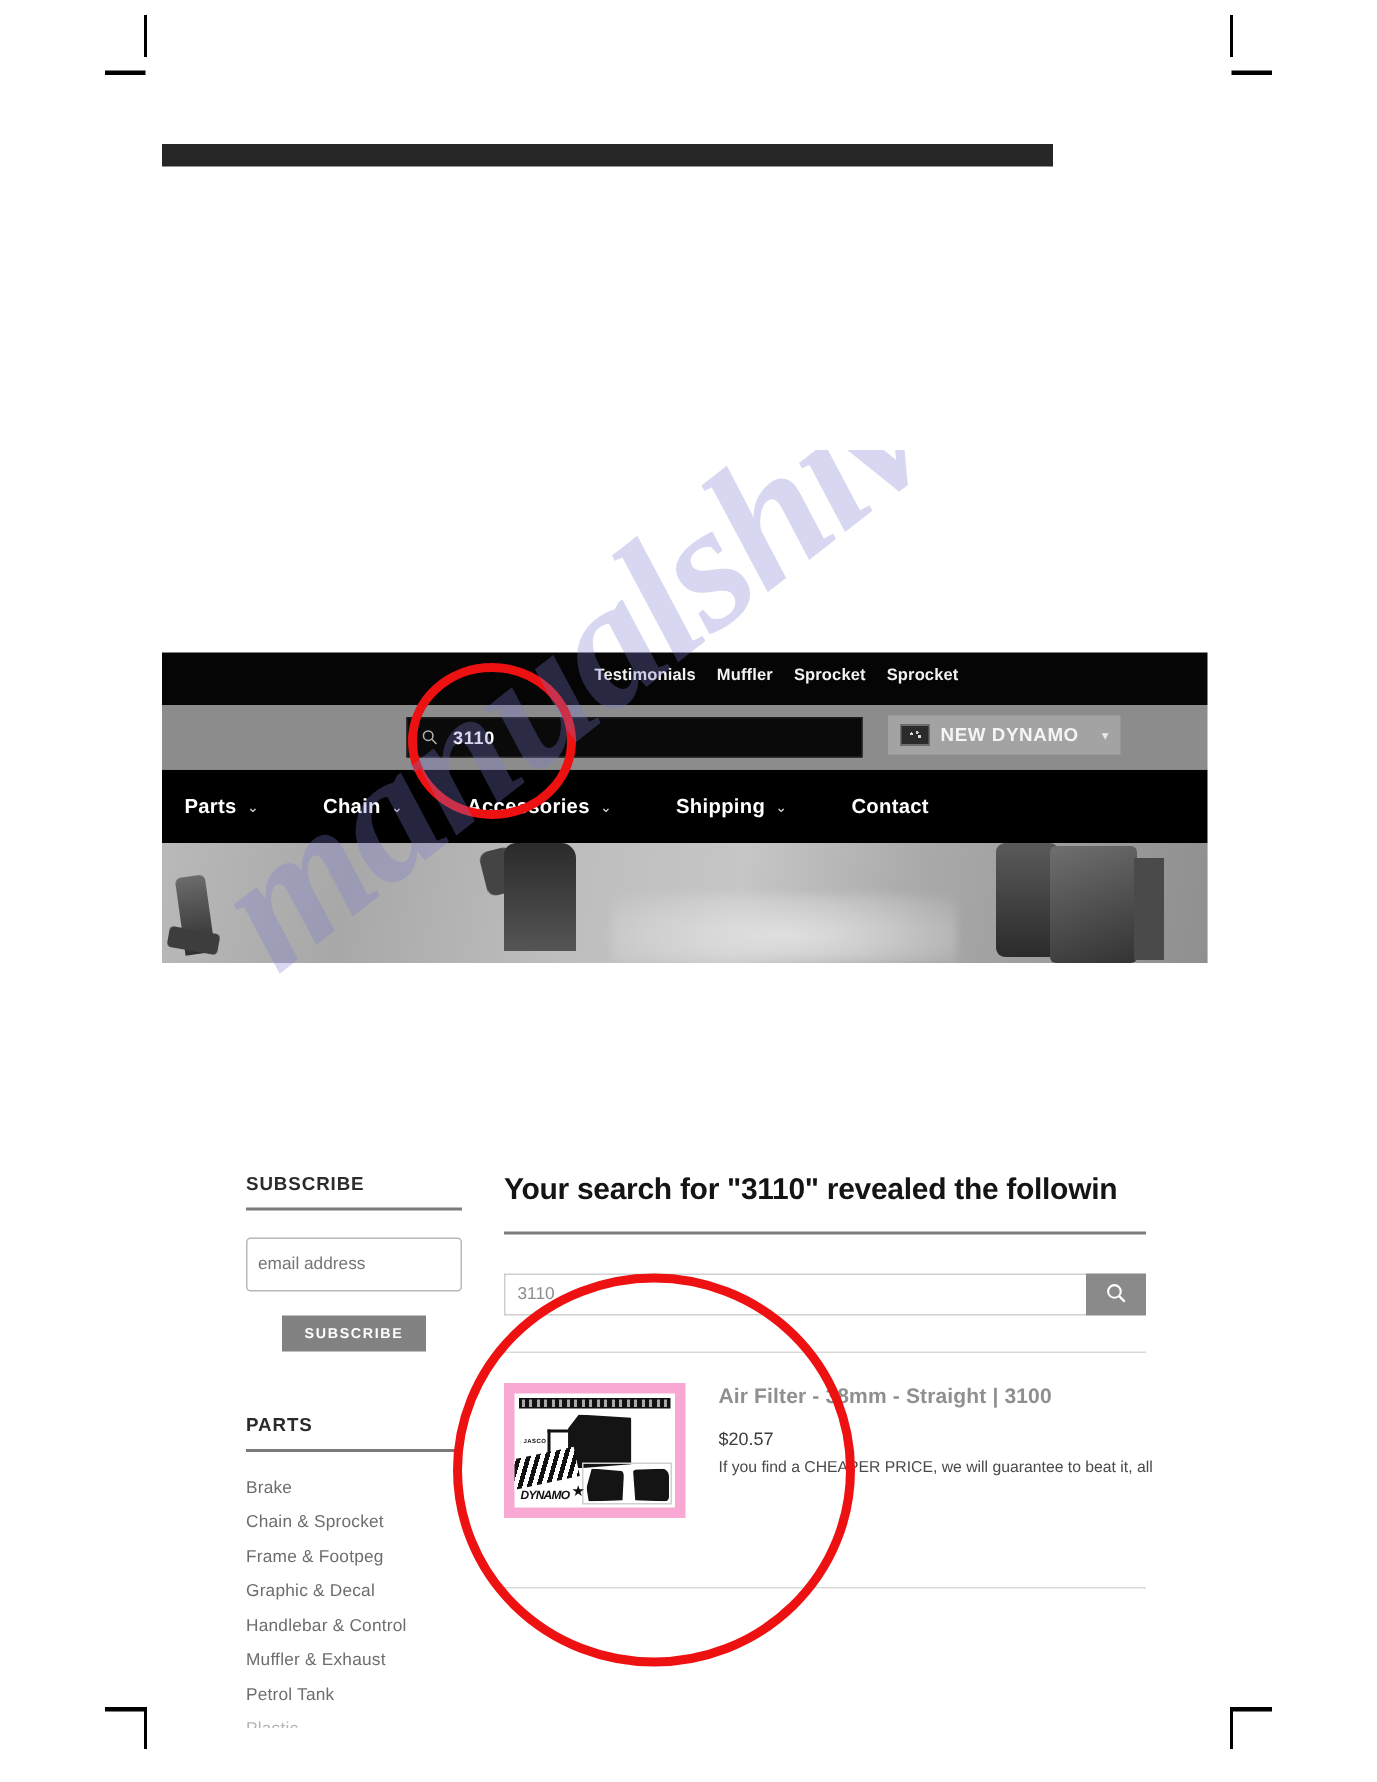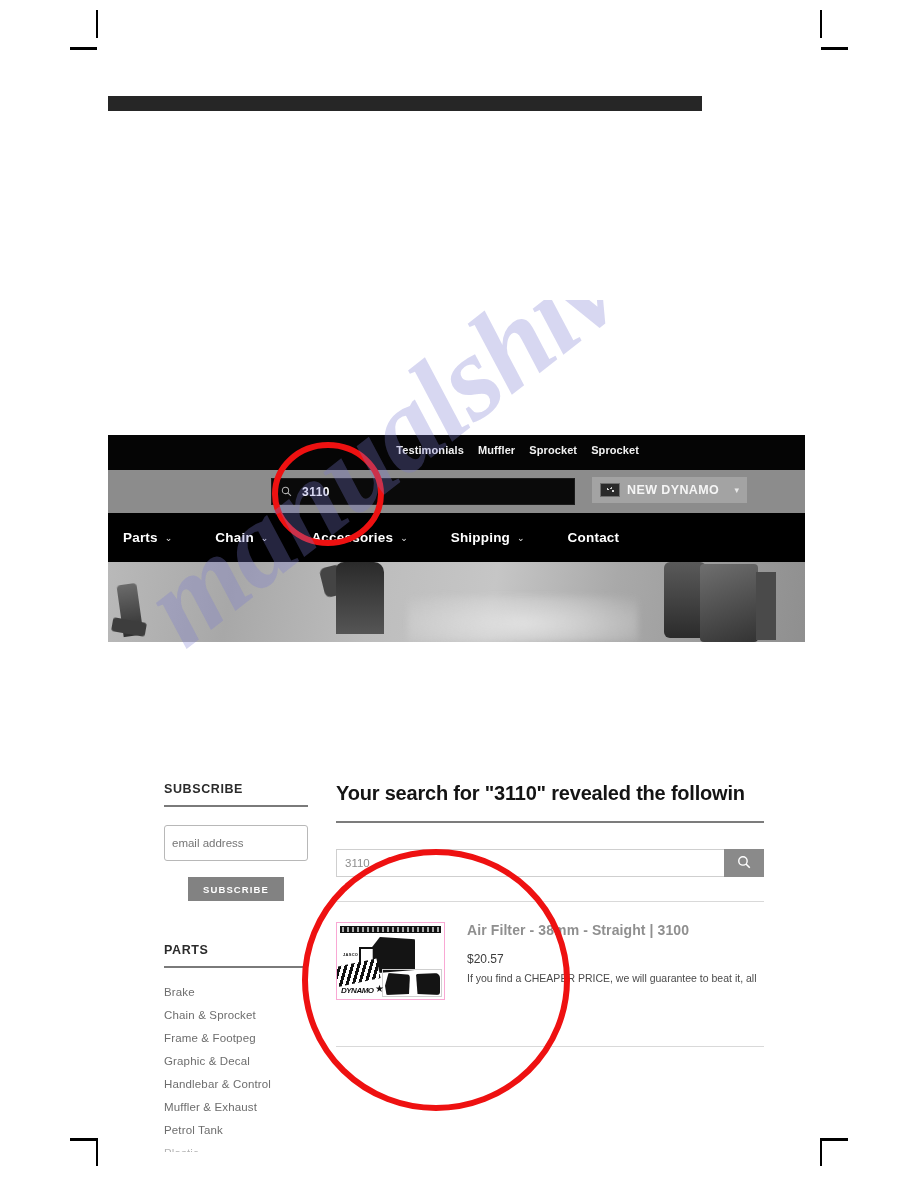--- a/index.html
+++ b/index.html
@@ -341,21 +341,21 @@
   .product-row {
     display: flex;
     gap: 22px;
     padding: 20px 0 22px 0;
   }
   .product-thumb {
     width: 107px;
     height: 76px;
     flex: none;
     background: #ffffff;
-    border: 1px solid #f9a8d4;
+    border: 7px solid #f9a8d4;
     position: relative;
     overflow: hidden;
   }
   .thumb-topband {
     position: absolute; left: 3px; right: 3px; top: 3px; height: 7px;
     background: #111;
   }
   .thumb-topband::after {
     content: "";
     position: absolute; inset: 1px 2px;

